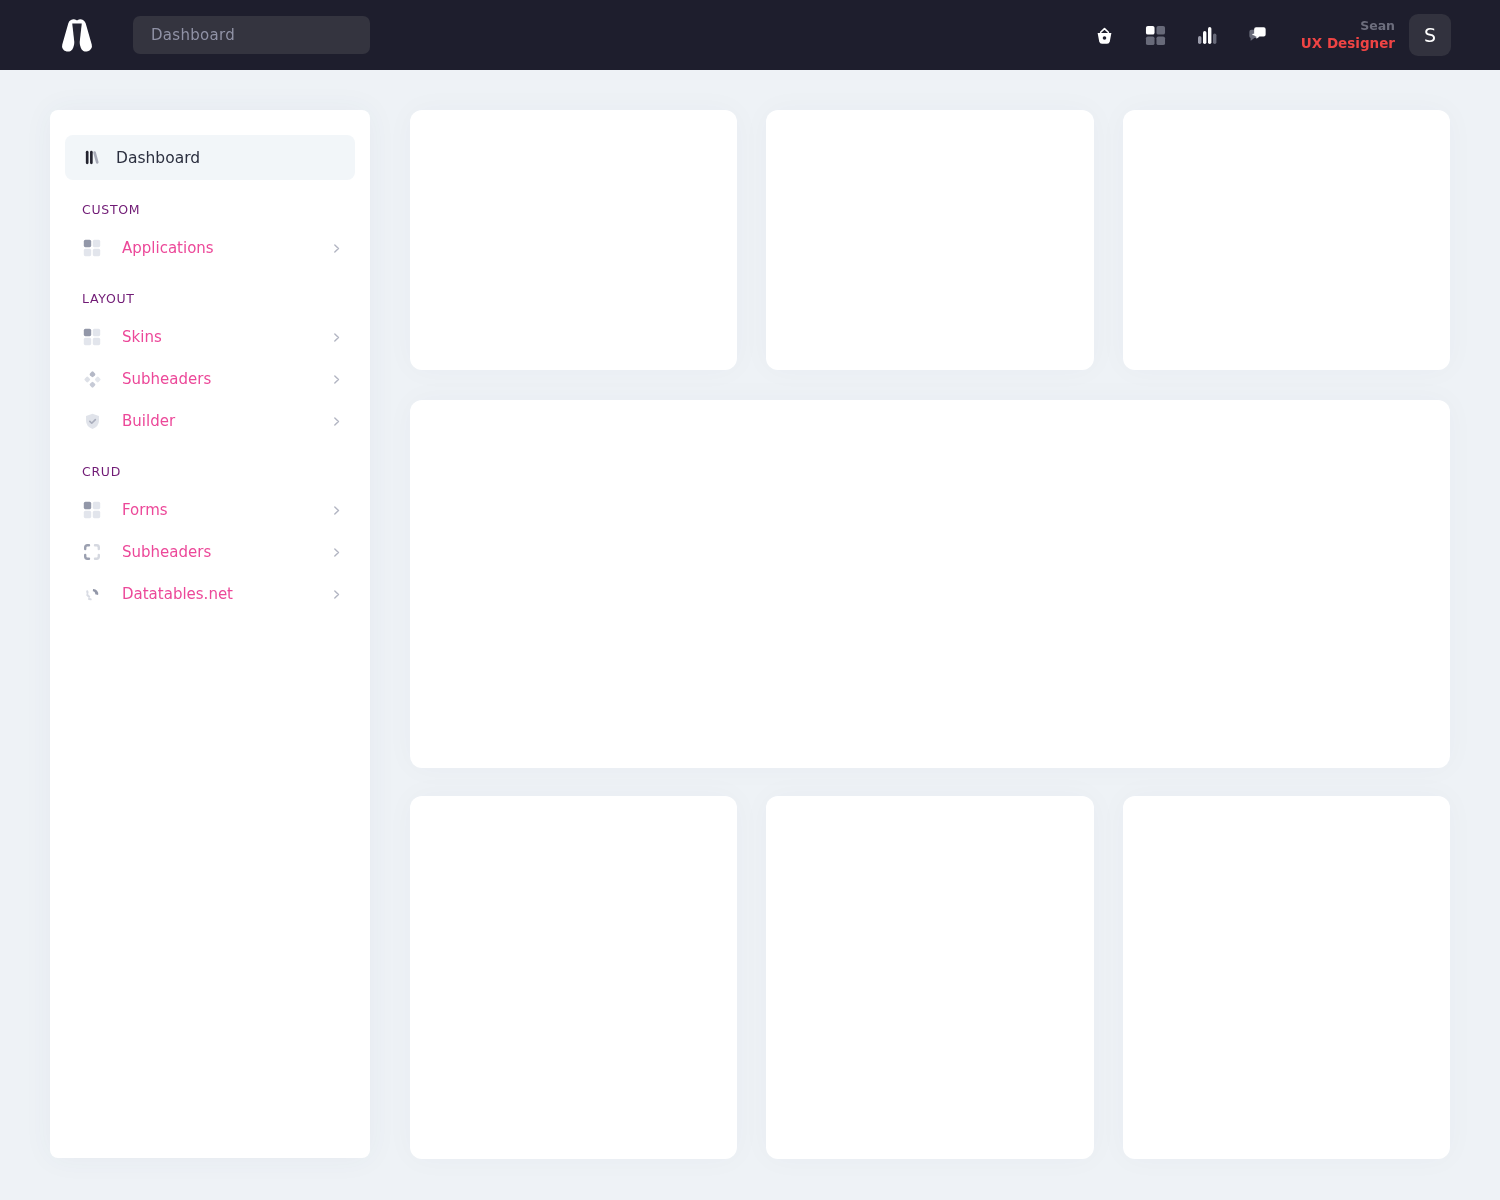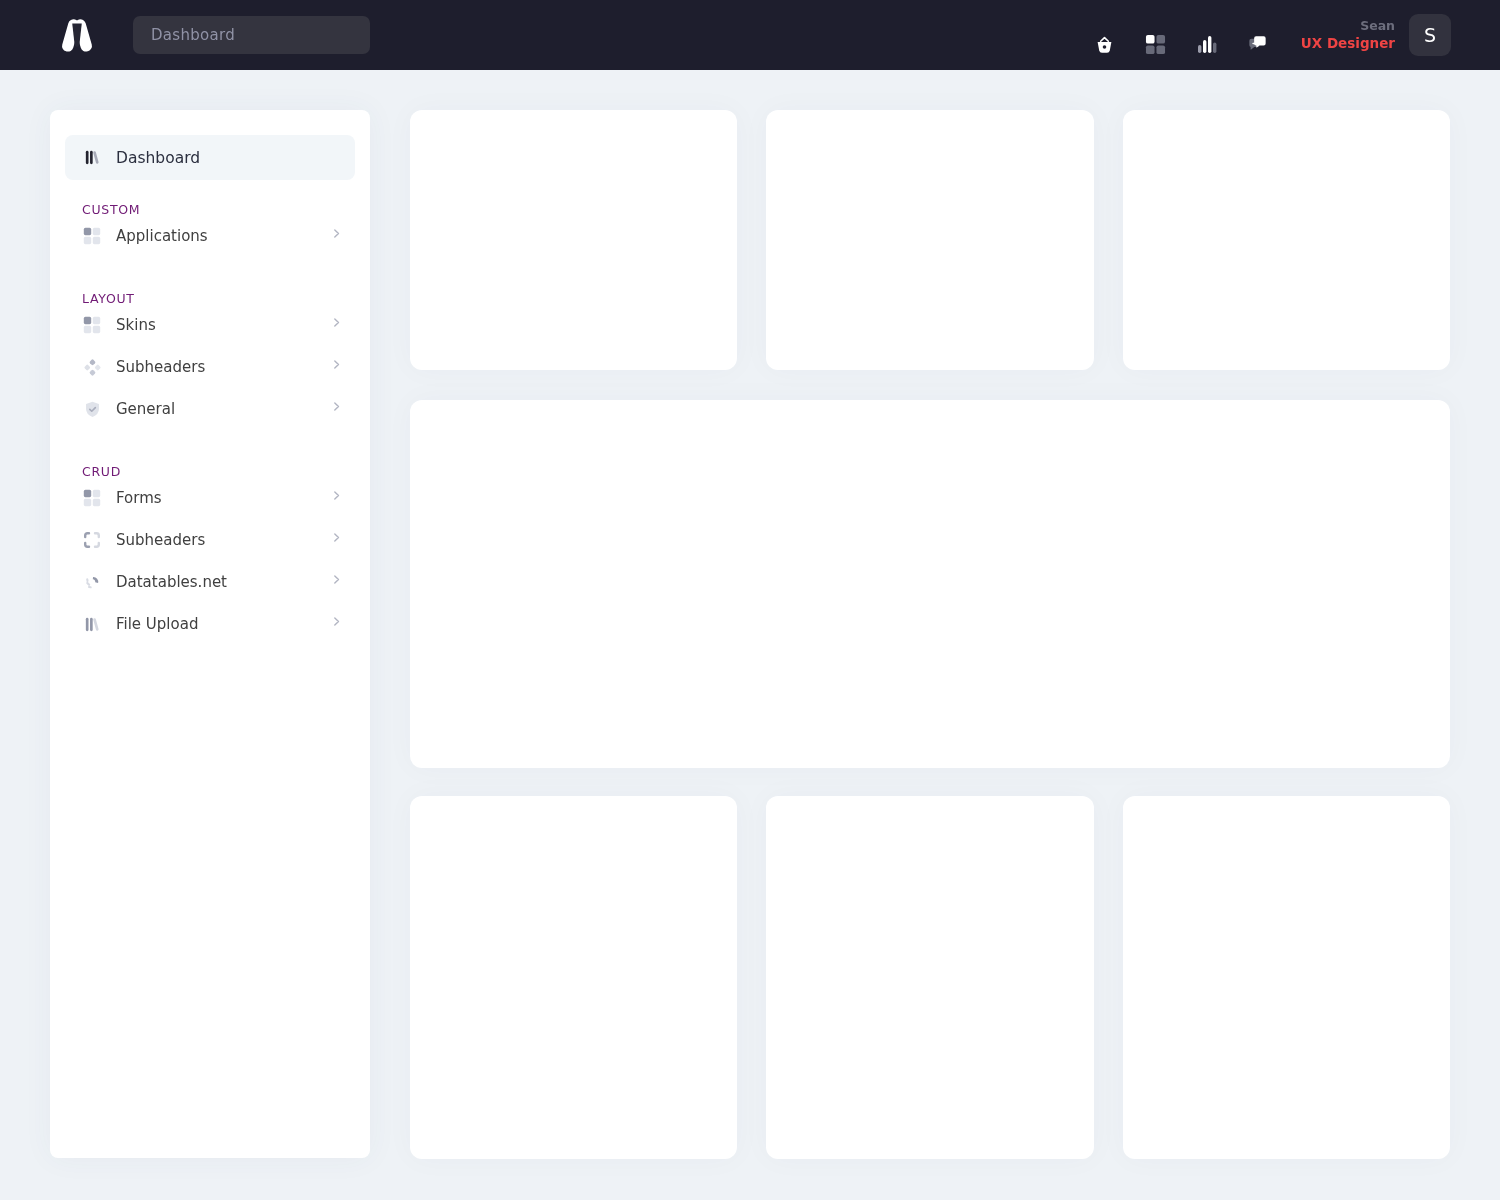--- a/index.html
+++ b/index.html
@@ -26,21 +26,21 @@
     background: #34343f;
     border: none;
     border-radius: 7px;
     color: #9092a6;
     font-size: 15px;
     padding: 0 18px;
     font-family: "DejaVu Sans", sans-serif;
     letter-spacing: 0.3px;
     outline: none;
   }
-  .header-right { margin-left: auto; display: flex; align-items: flex-end; }
+  .header-right { margin-left: auto; display: flex; align-items: center; }
   .icon-btn {
     width: 24px; height: 24px;
     margin-right: 27px;
     display: flex; align-items: center; justify-content: center;
     cursor: pointer;
   }
   .user-menu { display: flex; align-items: center; margin-left: 4px; cursor: pointer; }
   .user-text { text-align: right; margin-right: 14px; line-height: 1.25; }
   .user-name { color: #6d6e7d; font-size: 12.5px; font-weight: bold; }
   .user-role { color: #ef4444; font-size: 13.5px; font-weight: bold; margin-top: 2px; }
@@ -74,23 +74,23 @@
   }
   .section-label {
     margin: 22px 0 10px 17px;
     color: #701a75;
     font-size: 12.5px;
     letter-spacing: 0.7px;
     font-weight: 500;
   }
   .side-item {
     height: 42px;
-    display: flex; align-items: flex-start;
-    padding: 0 12px 0 17px; gap: 14px;
-    color: #404040; font-size: 15px; font-weight: 500;
+    display: flex; align-items: center;
+    padding: 0 12px 0 17px; gap: 20px;
+    color: #ec4899; font-size: 15px; font-weight: 500;
     border-radius: 8px;
     cursor: pointer;
   }
   .side-item .chev { margin-left: auto; display: flex; }
   .side-icon { width: 20px; display: flex; justify-content: center; }
 
   
   .main { flex: 1; display: flex; flex-direction: column; }
   .row3 { display: grid; grid-template-columns: repeat(3, 1fr); gap: 29px; }
   .card {
@@ -232,21 +232,21 @@
     </div>
 
 
     <div class="side-item">
       <span class="side-icon">
         <svg width="19" height="19" viewBox="0 0 20 20">
           <path d="M10 1.8 L16.8 4.2 V9.6 Q16.8 15.2 10 18 Q3.2 15.2 3.2 9.6 V4.2 Z" fill="#e0e3ea"></path>
           <path d="M7.2 9.8 L9.2 11.8 L13 8" stroke="#a9adbc" stroke-width="1.7" fill="none" stroke-linecap="round" stroke-linejoin="round"></path>
         </svg>
       </span>
-      <span>General</span>
+      <span>Builder</span>
       <span class="chev">
         <svg width="13" height="13" viewBox="0 0 13 13" fill="none">
             <path d="M4.8 3 L8.5 6.5 L4.8 10" stroke="#b2b5c2" stroke-width="1.4" stroke-linecap="round" stroke-linejoin="round"></path>
           </svg>
       </span>
     </div>
 
     <div class="section-label">CRUD</div>
 
     <div class="side-item">
@@ -295,35 +295,20 @@
         </svg>
       </span>
       <span>Datatables.net</span>
       <span class="chev">
         <svg width="13" height="13" viewBox="0 0 13 13" fill="none">
             <path d="M4.8 3 L8.5 6.5 L4.8 10" stroke="#b2b5c2" stroke-width="1.4" stroke-linecap="round" stroke-linejoin="round"></path>
           </svg>
       </span>
     </div>
 
-    <div class="side-item">
-      <span class="side-icon">
-        <svg width="19" height="19" viewBox="0 0 20 20">
-          <rect x="3" y="3" width="2.8" height="14" rx="1.4" fill="#9297a8"></rect>
-          <rect x="7.4" y="3" width="2.8" height="14" rx="1.4" fill="#9297a8"></rect>
-          <rect x="12.2" y="3.2" width="2.8" height="13.6" rx="1.4" fill="#d5d8e0" transform="rotate(-15 13.6 10)"></rect>
-        </svg>
-      </span>
-      <span>File Upload</span>
-      <span class="chev">
-        <svg width="13" height="13" viewBox="0 0 13 13" fill="none">
-            <path d="M4.8 3 L8.5 6.5 L4.8 10" stroke="#b2b5c2" stroke-width="1.4" stroke-linecap="round" stroke-linejoin="round"></path>
-          </svg>
-      </span>
-    </div>
 
   </aside>
 
   <main class="main">
     <div class="row3 row-top">
       <div class="card"></div>
       <div class="card"></div>
       <div class="card"></div>
     </div>
     <div class="card card-wide"></div>

